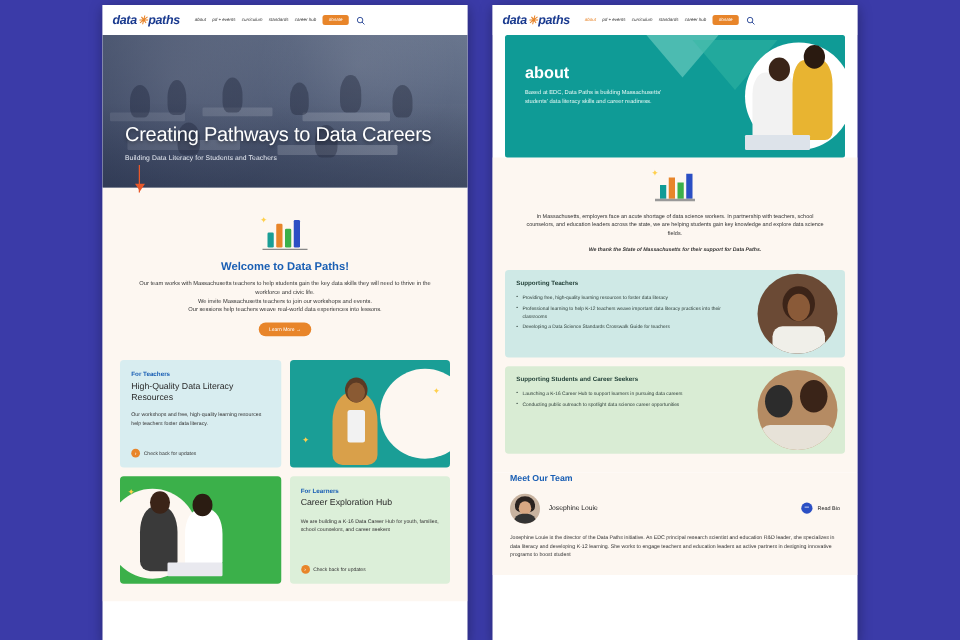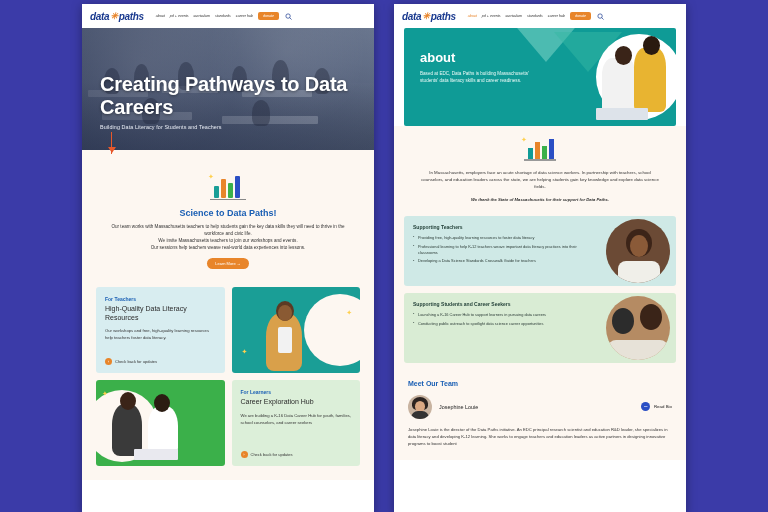--- a/index.html
+++ b/index.html
@@ -106,23 +106,23 @@
   .hero-overlay {
     position: absolute; inset: 0;
     background: linear-gradient(90deg, rgba(30,40,70,0.55), rgba(30,40,70,0.15));
   }
   .hero-text {
     position: absolute;
     left: 18px; bottom: 20px;
     color: #fff;
   }
   .hero-text h1 {
-    font-size: 20px;
+    font-size: 16px;
     line-height: 1.12;
-    font-weight: 700;
+    font-weight: 400;
     letter-spacing: -0.2px;
     text-shadow: 0 1px 3px rgba(0,0,0,0.4);
   }
   .hero-text p {
     margin-top: 6px;
     font-size: 5.4px;
     color: #e9edf5;
     letter-spacing: 0.1px;
   }
   .arrow-down {
@@ -463,21 +463,21 @@
 
     <div class="welcome">
       <div class="welcome-graphic">
         <div class="wg-bar" style="left:8px;height:12px;background:#1a9e96;"></div>
         <div class="wg-bar" style="left:15px;height:19px;background:#e8852a;"></div>
         <div class="wg-bar" style="left:22px;height:15px;background:#3bb04a;"></div>
         <div class="wg-bar" style="left:29px;height:22px;background:#2b4fc4;"></div>
         <div style="position:absolute;left:4px;bottom:2px;width:36px;height:1.4px;background:#888;"></div>
         <div style="position:absolute;left:2px;top:1px;color:#ffd04d;font-size:7px;line-height:1;">✦</div>
       </div>
-      <h2>Science to Data Paths!</h2>
+      <h2>Welcome to Data Paths!</h2>
       <p>Our team works with Massachusetts teachers to help students gain the key data skills they will need to thrive in the workforce and civic life.</p>
       <p>We invite Massachusetts teachers to join our workshops and events.</p>
       <p>Our sessions help teachers weave real-world data experiences into lessons.</p>
       <span class="btn-learn">Learn More →</span>
     </div>
 
     <div class="cards">
 
       <div class="card text">
         <h3>For Teachers</h3>

